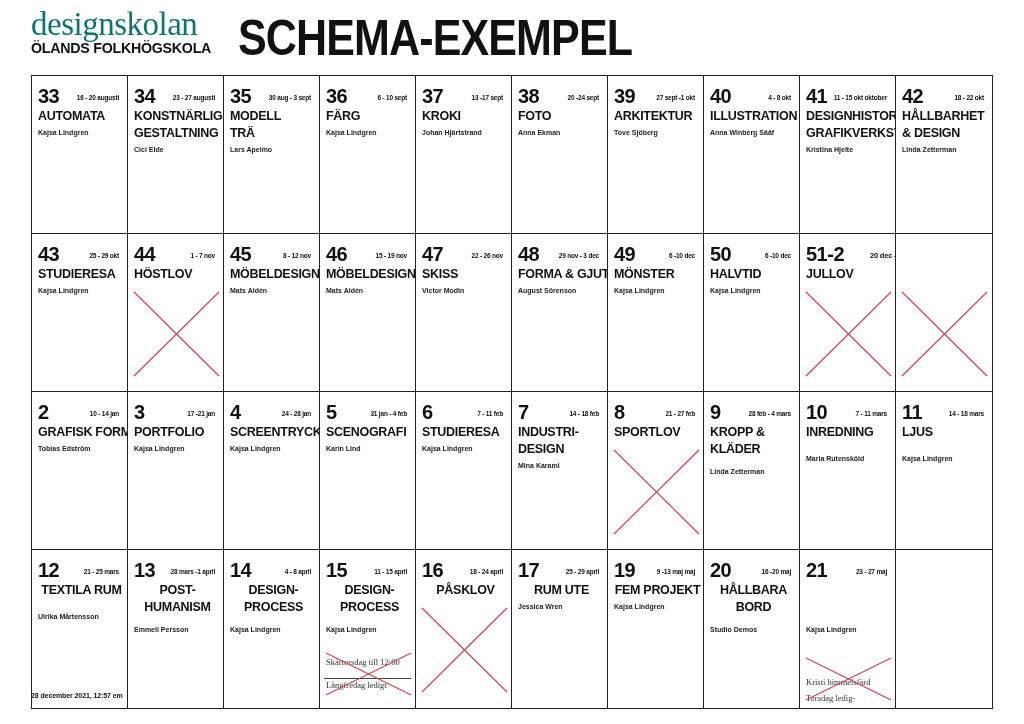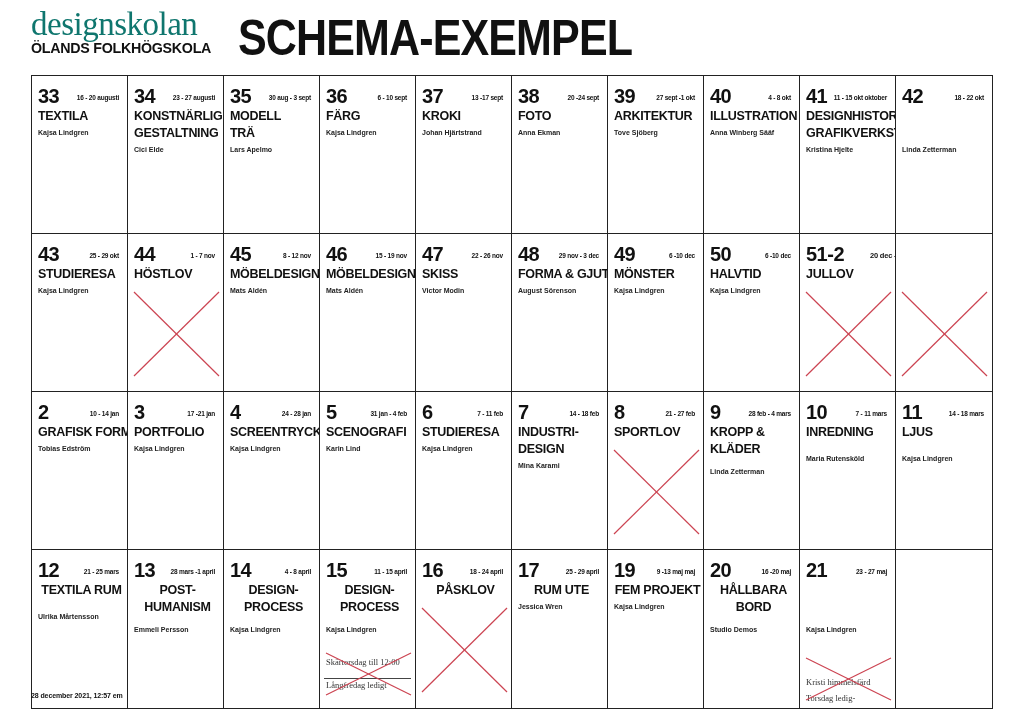--- a/index.html
+++ b/index.html
@@ -36,21 +36,21 @@
 </div>
 <div class="page-title">SCHEMA-EXEMPEL</div>
 
 <div class="grid" id="grid">
     <div class="cell">
       <div class="head">
         <span class="week">33</span>
         <span class="dates">16 - 20 augusti</span>
       </div>
       <div class="subject">
-        <div>TEXTILA</div>
+        <div>AUTOMATA</div>
       </div>
       <div class="teacher t1">Kajsa Lindgren</div>
     </div>
     <div class="cell">
       <div class="head">
         <span class="week">34</span>
         <span class="dates">23 - 27 augusti</span>
       </div>
       <div class="subject">
         <div>KONSTNÄRLIG</div>
@@ -127,20 +127,24 @@
       <div class="subject">
         <div>DESIGNHISTORIA</div>
         <div>GRAFIKVERKSTAD</div>
       </div>
       <div class="teacher t2">Kristina Hjelte</div>
     </div>
     <div class="cell">
       <div class="head">
         <span class="week">42</span>
         <span class="dates">18 - 22 okt</span>
+      </div>
+      <div class="subject">
+        <div>HÅLLBARHET</div>
+        <div>&amp; DESIGN</div>
       </div>
       <div class="teacher t2">Linda Zetterman</div>
     </div>
     <div class="cell">
       <div class="head">
         <span class="week">43</span>
         <span class="dates">25 - 29 okt</span>
       </div>
       <div class="subject">
         <div>STUDIERESA</div>

